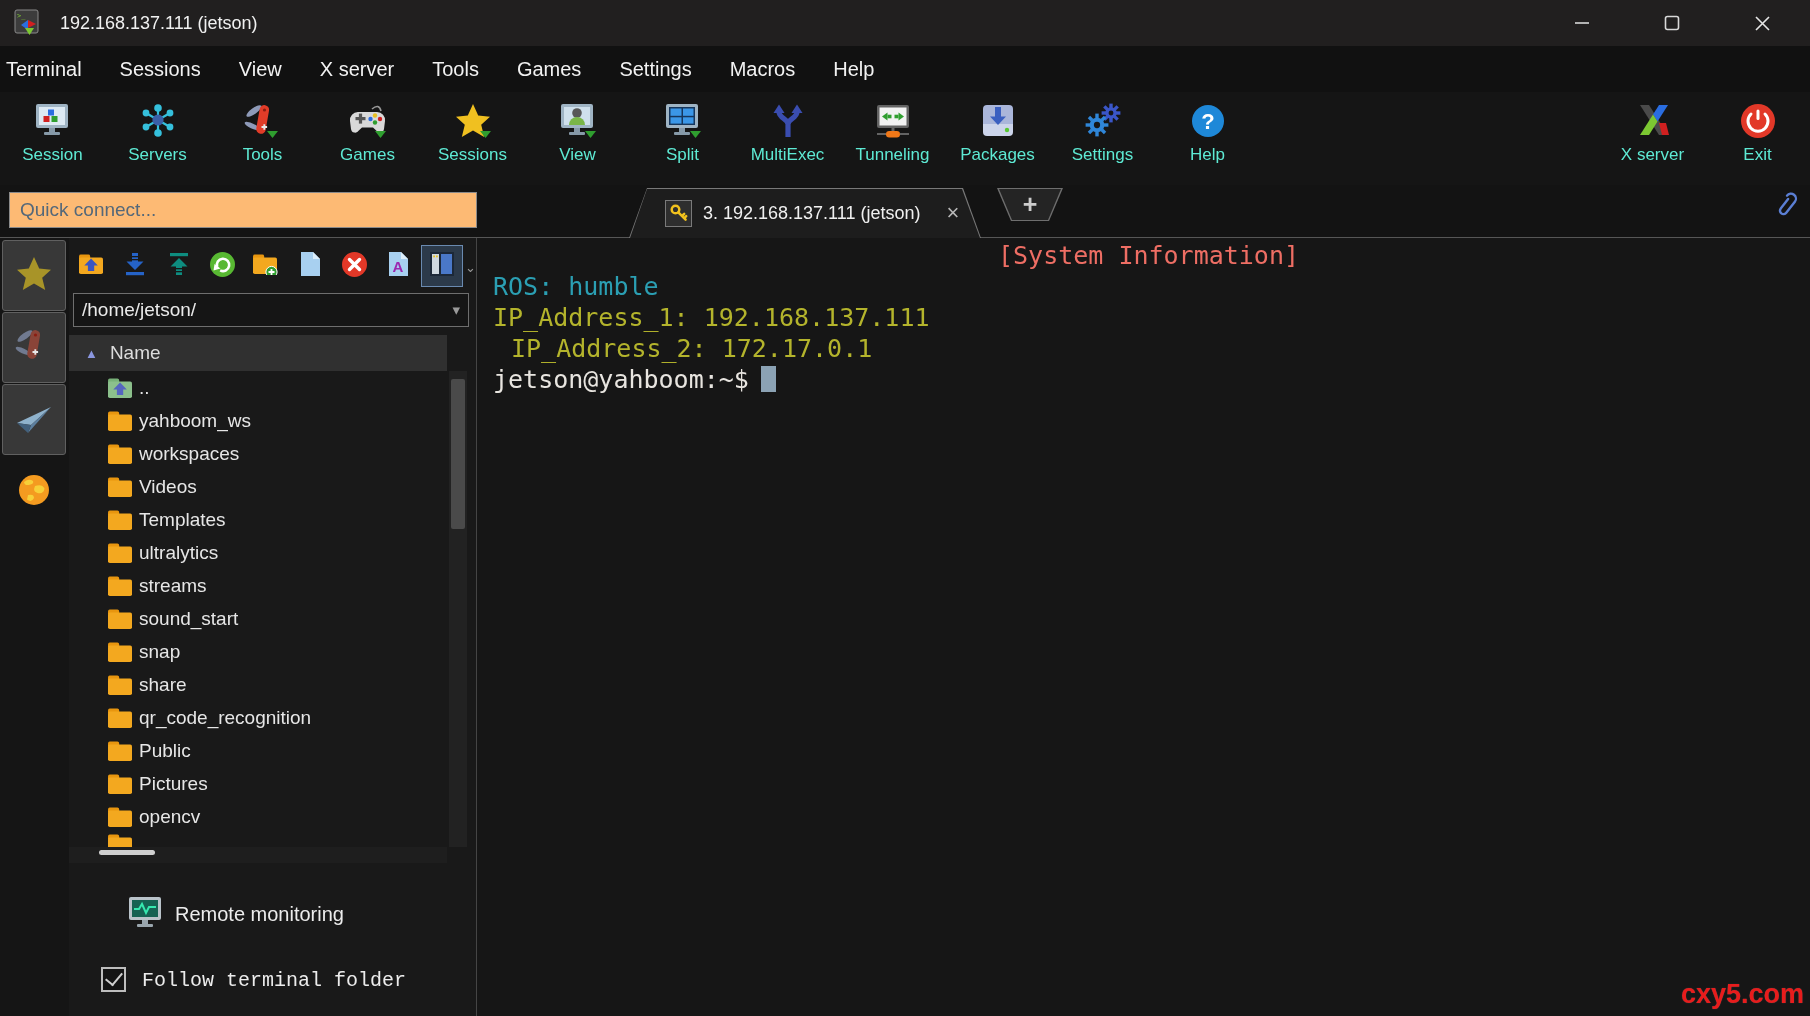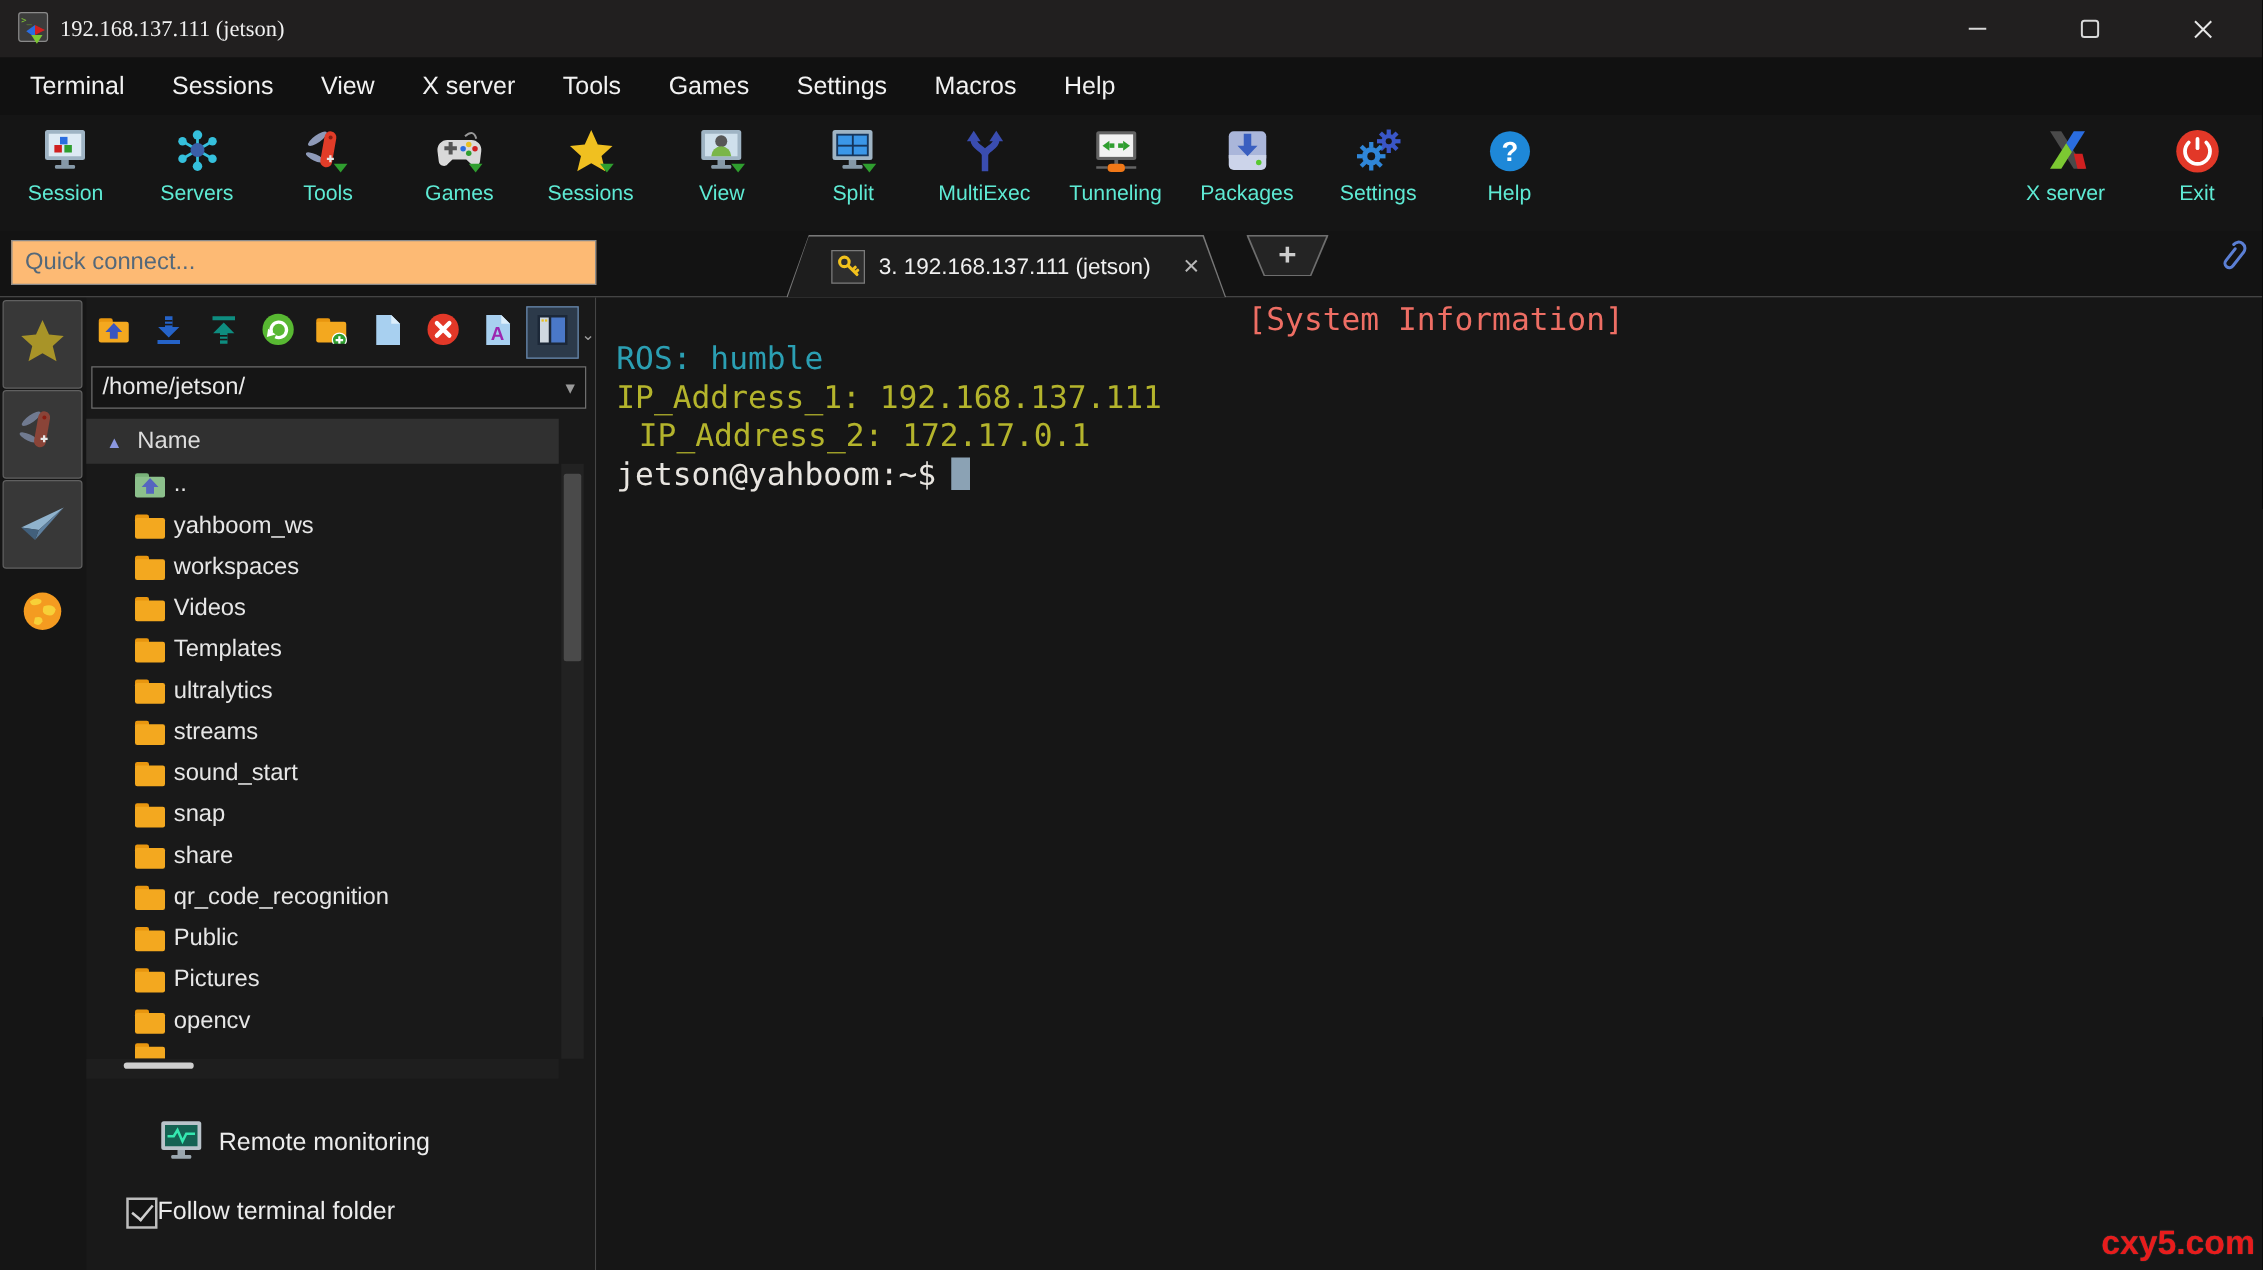--- a/index.html
+++ b/index.html
@@ -1,25 +1,25 @@
 <!DOCTYPE html>
 <html><head>
 <meta charset="utf-8">
 <style>
   html,body{margin:0;padding:0;background:#000;}
   .window{position:relative;width:1810px;height:1016px;overflow:hidden;background:#151515;
           font-family:"Liberation Sans",sans-serif;color:#e8e8e8;-webkit-font-smoothing:antialiased;}
   
   .titlebar{position:absolute;left:0;top:0;right:0;height:46px;background:#211f1f;display:flex;align-items:center;}
   .app-icon{margin-left:14px;width:28px;height:28px;flex:0 0 auto;}
-  .title-text{margin-left:6px;font-size:18px;color:#f0f0f0;font-family:Liberation Serif, serif;}
+  .title-text{margin-left:18px;font-size:18px;color:#f0f0f0;}
   .win-controls{margin-left:auto;display:flex;align-items:center;gap:30px;padding-right:18px;}
   .win-btn{width:60px;height:46px;display:flex;align-items:center;justify-content:center;cursor:default;}
   
-  .menubar{position:absolute;left:0;top:46px;right:0;height:46px;background:#111;display:flex;align-items:center;gap:38px;padding-left:24px;}
+  .menubar{position:absolute;left:0;top:46px;right:0;height:46px;background:#111;display:flex;align-items:center;gap:38px;padding-left:6px;}
   .menu-item{font-size:20px;color:#f2f2f2;white-space:nowrap;}
   
   .toolbar{position:absolute;left:0;top:92px;right:0;height:93px;background:#151515;display:flex;}
   .tb-item{width:105px;height:93px;display:flex;flex-direction:column;align-items:center;justify-content:flex-start;padding-top:7px;box-sizing:border-box;}
   .tb-item.push{margin-left:auto;}
   .tb-ic{height:44px;display:flex;align-items:center;justify-content:center;}
   .tb-label{font-size:17px;color:#5eead4;margin-top:2px;white-space:nowrap;}
   
   .connect-row{position:absolute;left:0;top:185px;right:0;height:52px;background:#131313;border-bottom:1px solid #565656;}
   .quick-connect{position:absolute;left:9px;top:7px;width:468px;height:36px;box-sizing:border-box;background:#fdba74;border:1px solid #8a8a8a;color:#54687a;font-size:19px;padding:0 10px;font-family:"Liberation Sans",sans-serif;outline:none;}
@@ -56,21 +56,21 @@
   .fp-row{height:33px;display:flex;align-items:center;}
   .fp-row .ficon{margin-left:38px;width:26px;flex:0 0 auto;display:flex;}
   .fp-row .fname{margin-left:6px;font-size:19px;color:#e6e6e6;white-space:nowrap;}
   .fp-row.partial{height:14px;overflow:hidden;align-items:flex-start;}
   .fp-vscroll{position:absolute;left:380px;top:133px;width:18px;height:476px;background:#222;}
   .fp-vthumb{position:absolute;left:2px;top:8px;width:14px;height:150px;background:#4a4a4a;border-radius:2px;}
   .fp-hscroll{position:absolute;left:0;top:609px;width:378px;height:16px;background:#1e1e1e;}
   .fp-hthumb{position:absolute;left:30px;top:3px;width:56px;height:5px;background:#cfcfcf;border-radius:3px;}
   .fp-remote{position:absolute;left:56px;top:652px;height:48px;display:flex;align-items:center;gap:10px;}
   .fp-remote-label{font-size:20px;color:#ececec;white-space:nowrap;text-align:right;}
-  .fp-follow{position:absolute;left:32px;top:720px;height:34px;display:flex;align-items:flex-start;}
+  .fp-follow{position:absolute;left:32px;top:720px;height:34px;display:flex;align-items:flex-end;gap:16px;font-family:Liberation Mono, monospace;}
   .fp-check{width:25px;height:25px;box-sizing:border-box;border:2px solid #bdbdbd;background:#141414;position:relative;}
   .fp-check.checked::after{content:'';position:absolute;left:6px;top:0px;width:8px;height:14px;border-right:2.5px solid #cfcfcf;border-bottom:2.5px solid #cfcfcf;transform:rotate(40deg);}
   .fp-follow-label{font-size:20px;color:#ececec;white-space:nowrap;}
   
   .terminal{position:absolute;left:477px;top:0;right:0;bottom:0;background:#161616;font-family:"DejaVu Sans Mono",monospace;font-size:25px;line-height:31px;}
   .term-inner{position:absolute;left:16px;right:6px;top:2px;}
   .term-line{white-space:pre;}
   .term-line.center{text-align:center;}
   .cursor{display:inline-block;width:15px;height:26px;background:#8ba2b4;vertical-align:-4px;margin-left:12px;}
   .watermark{position:absolute;right:6px;bottom:6px;font-size:27px;font-weight:bold;color:#e81c1c;font-family:"Liberation Sans",sans-serif;text-shadow:0 0 1px rgba(255,255,255,0.25);}

